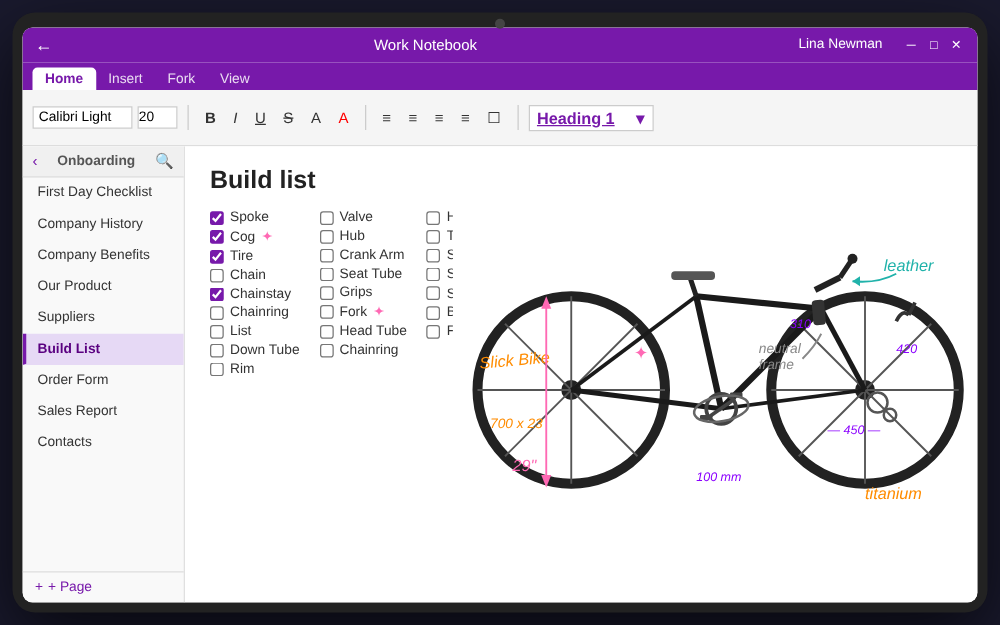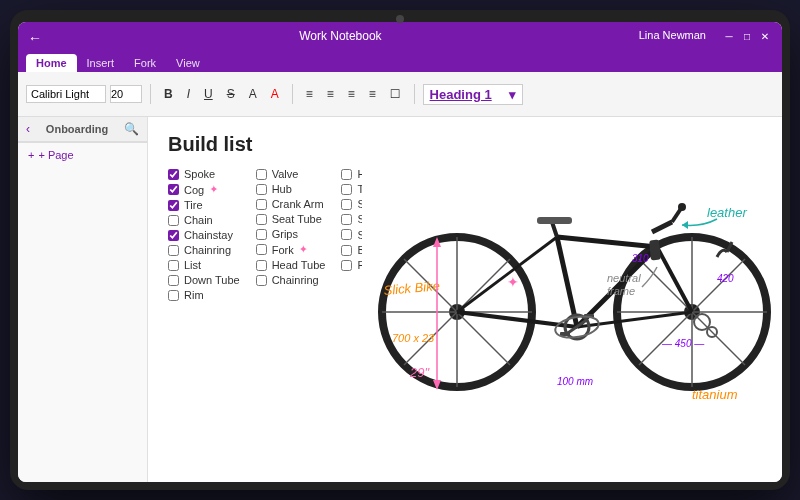--- a/index.html
+++ b/index.html
@@ -373,20 +373,31 @@
     </div>
 
     <div class="main-area">
 
       <div class="sidebar">
         <div class="sidebar-header">
           <span class="sidebar-back-btn">‹</span>
           <span class="sidebar-section-title">Onboarding</span>
           <span class="sidebar-search-btn">🔍</span>
         </div>
+        <div class="sidebar-items">
+          <div class="sidebar-item">First Day Checklist</div>
+          <div class="sidebar-item">Company History</div>
+          <div class="sidebar-item">Company Benefits</div>
+          <div class="sidebar-item">Our Product</div>
+          <div class="sidebar-item">Suppliers</div>
+          <div class="sidebar-item active">Build List</div>
+          <div class="sidebar-item">Order Form</div>
+          <div class="sidebar-item">Sales Report</div>
+          <div class="sidebar-item">Contacts</div>
+        </div>
         <div class="sidebar-footer">
           <div class="add-page-btn">
             <span>+</span>
             <span>+ Page</span>
           </div>
         </div>
       </div>
 
       <div class="content">
         <div class="page-title">Build list</div>

